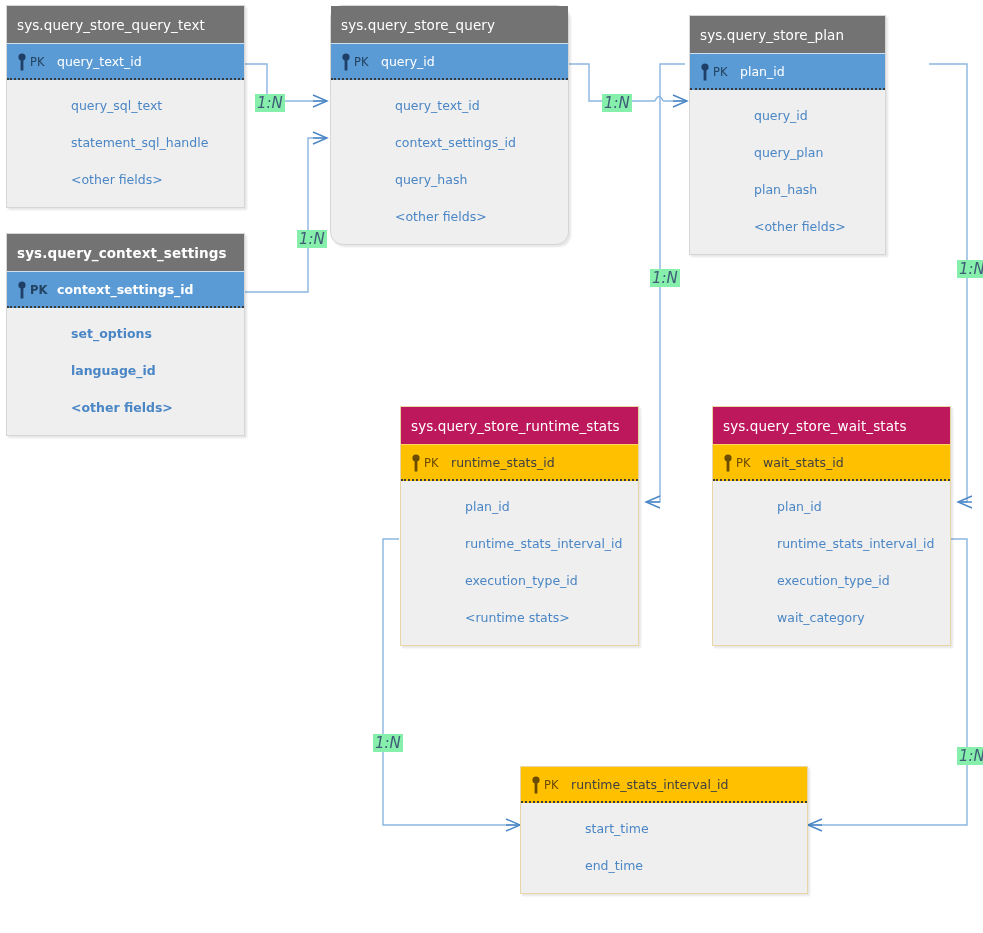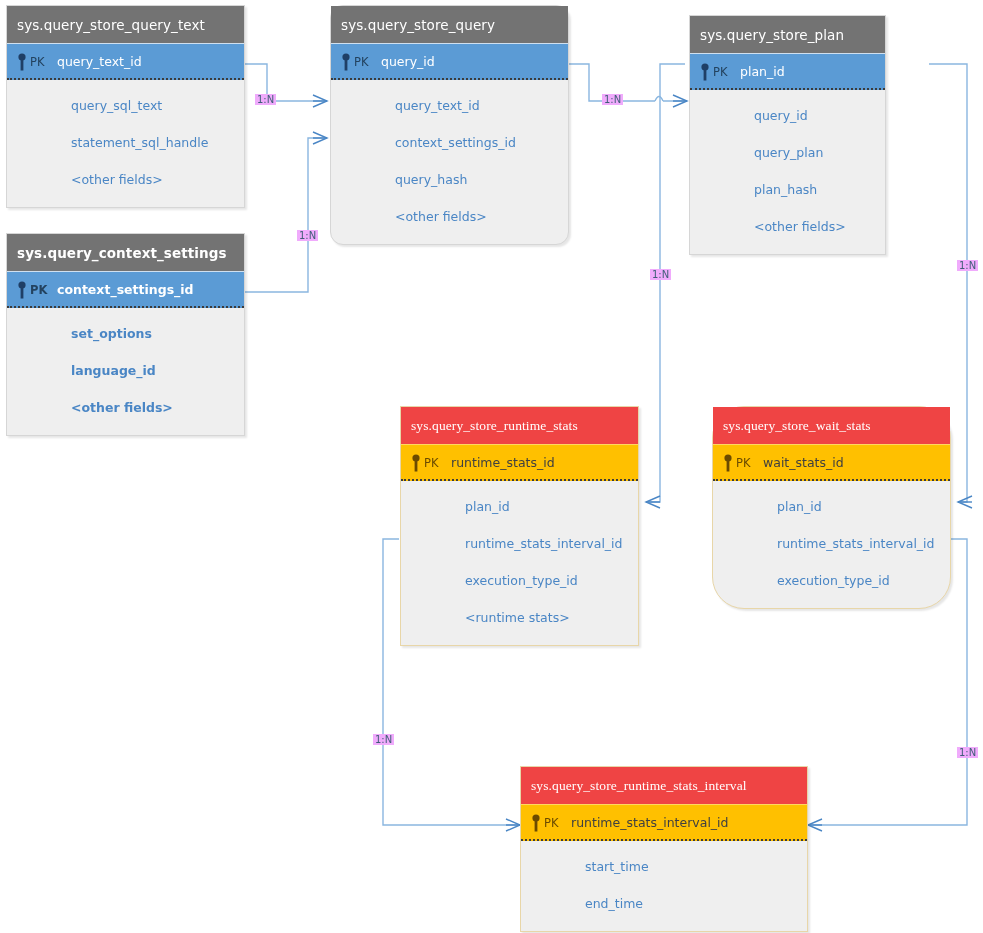--- a/index.html
+++ b/index.html
@@ -80,21 +80,21 @@
   
   .theme-blue .entity-header { background: #737373; }
   .theme-blue .entity-pkrow  { background: #5b9bd5; }
   .theme-blue .entity-header { border-bottom: 1px solid #cfe0f0; }
   .theme-blue .pk-key        { fill: #1f3f66; }
   .theme-blue .pk-label      { color: #23425f; }
   .theme-blue .pk-field      { color: #ffffff; }
 
   
   .theme-orange { border-color: #e8d6a8; }
-  .theme-orange .entity-header { background: #ef4444; border-bottom: 1px solid #ffd761; font-family: Liberation Serif, serif; }
+  .theme-orange .entity-header { background: #be185d; border-bottom: 1px solid #ffd761; }
   .theme-orange .entity-pkrow  { background: #ffc000; }
   .theme-orange .pk-key        { fill: #6b4b00; }
   .theme-orange .pk-label      { color: #6b4b00; }
   .theme-orange .pk-field      { color: #404040; }
 
   
   #wires {
     position: absolute;
     left: 0;
     top: 0;
@@ -107,25 +107,26 @@
     stroke: #8ab6e0;
     stroke-width: 1.4;
   }
   #wires .crow {
     fill: none;
     stroke: #4a86c5;
     stroke-width: 1.4;
   }
   .card-label {
     position: absolute;
-    font-size: 10px;
+    font-size: 15px;
     color: #3f5d77;
-    background: #f0abfc;
+    background: #86efac;
     padding: 0 2px;
     white-space: nowrap;
+    font-style: italic;
   }
 </style>
 </head>
 <body>
 
 <div id="canvas">
 
   <svg id="wires" viewBox="0 0 983 933">
 
     <g>
@@ -261,39 +262,39 @@
       <span class="pk-field">runtime_stats_id</span>
     </div>
     <div class="entity-fields">
       <div class="field-row">plan_id</div>
       <div class="field-row">runtime_stats_interval_id</div>
       <div class="field-row">execution_type_id</div>
       <div class="field-row">&lt;runtime stats&gt;</div>
     </div>
   </div>
 
-  <div class="entity theme-orange" style="left:712px; top:406px; width:239px;border-radius:32px;">
+  <div class="entity theme-orange" style="left:712px; top:406px; width:239px;">
     <div class="entity-header">sys.query_store_wait_stats</div>
     <div class="entity-pkrow">
       <svg class="pk-key" viewBox="0 0 8 18">
         <circle cx="4" cy="4" r="3.6"></circle>
           <rect x="2.6" y="6" width="2.8" height="11.5"></rect>
       </svg>
       <span class="pk-label">PK</span>
       <span class="pk-field">wait_stats_id</span>
     </div>
     <div class="entity-fields">
       <div class="field-row">plan_id</div>
       <div class="field-row">runtime_stats_interval_id</div>
       <div class="field-row">execution_type_id</div>
+      <div class="field-row">wait_category</div>
     </div>
   </div>
 
   <div class="entity theme-orange" style="left:520px; top:766px; width:288px;">
-    <div class="entity-header">sys.query_store_runtime_stats_interval</div>
     <div class="entity-pkrow">
       <svg class="pk-key" viewBox="0 0 8 18">
         <circle cx="4" cy="4" r="3.6"></circle>
           <rect x="2.6" y="6" width="2.8" height="11.5"></rect>
       </svg>
       <span class="pk-label">PK</span>
       <span class="pk-field">runtime_stats_interval_id</span>
     </div>
     <div class="entity-fields">
       <div class="field-row">start_time</div>

